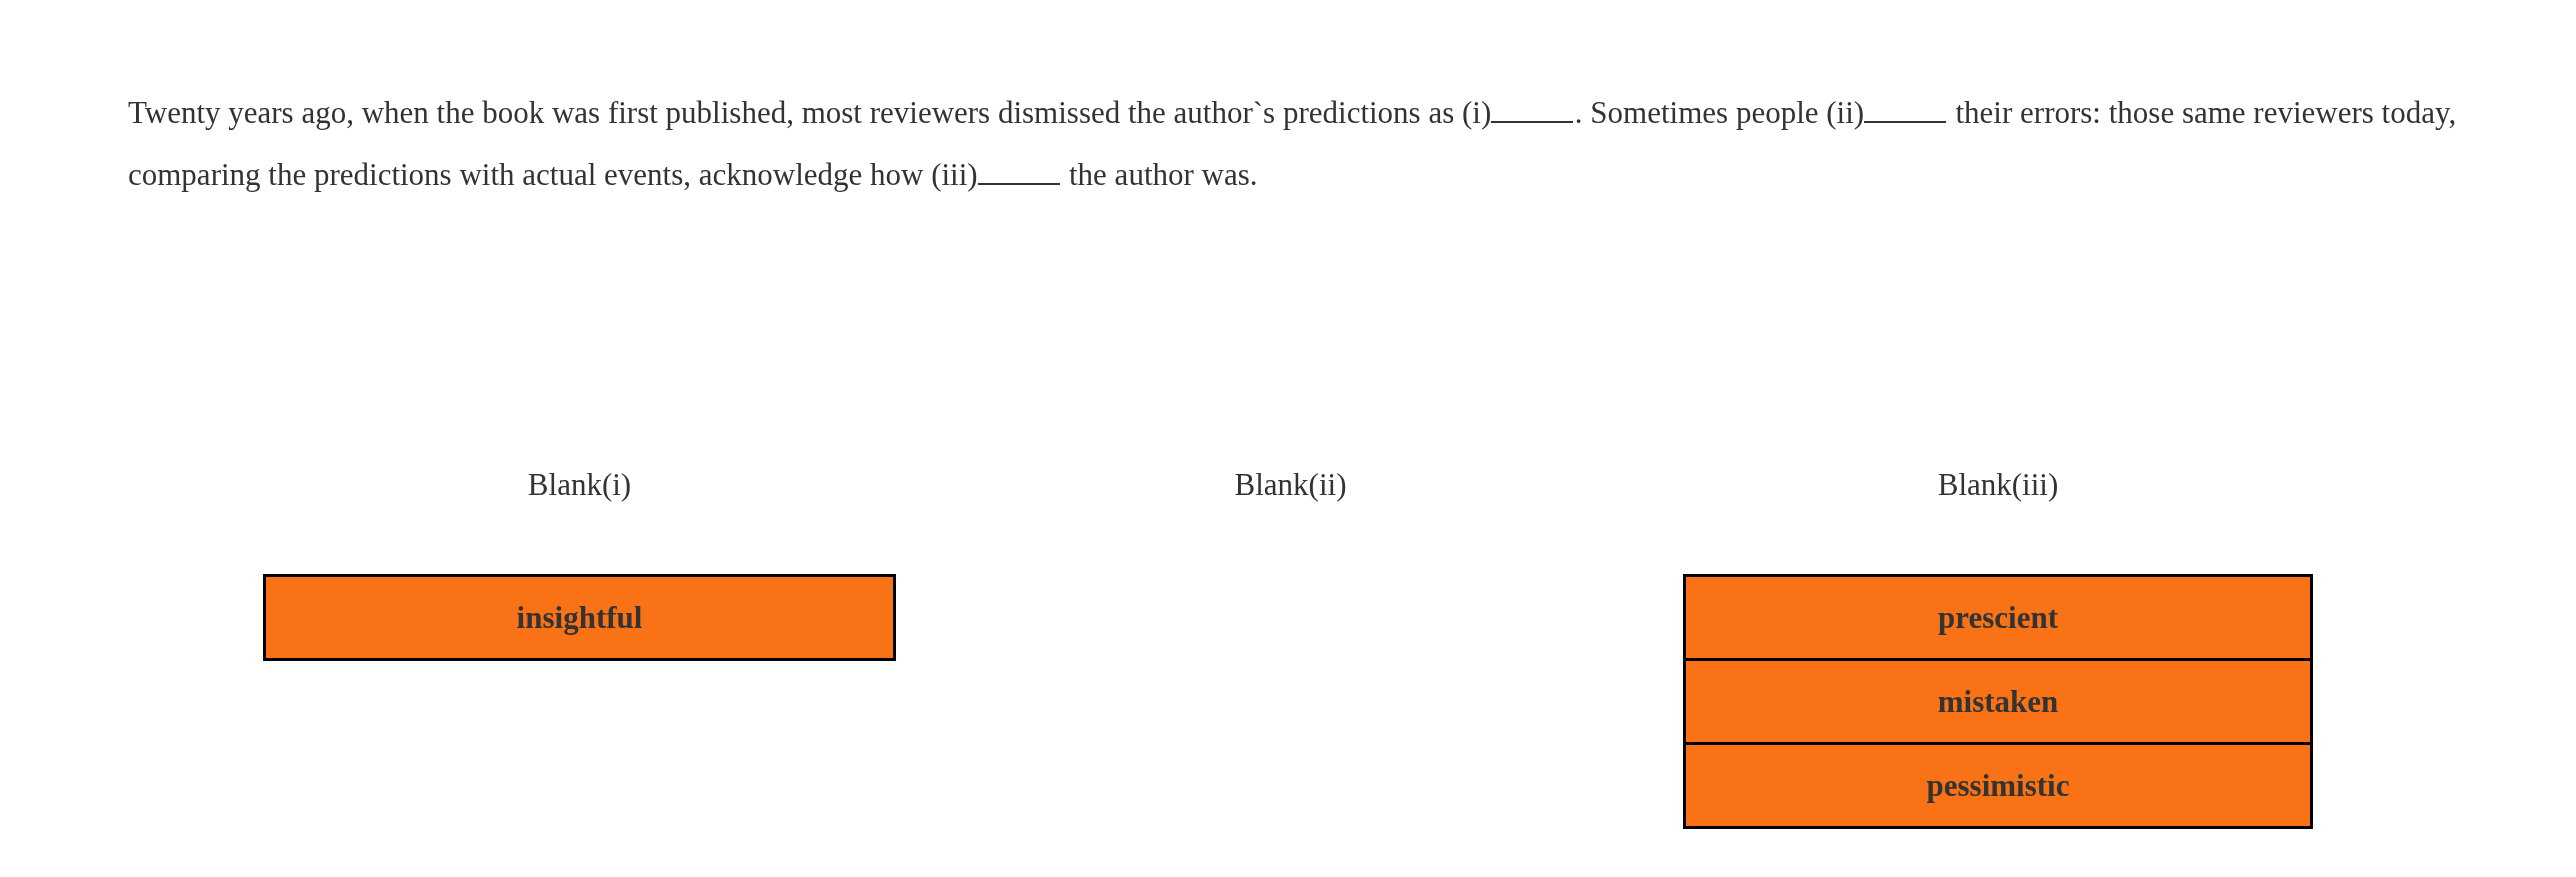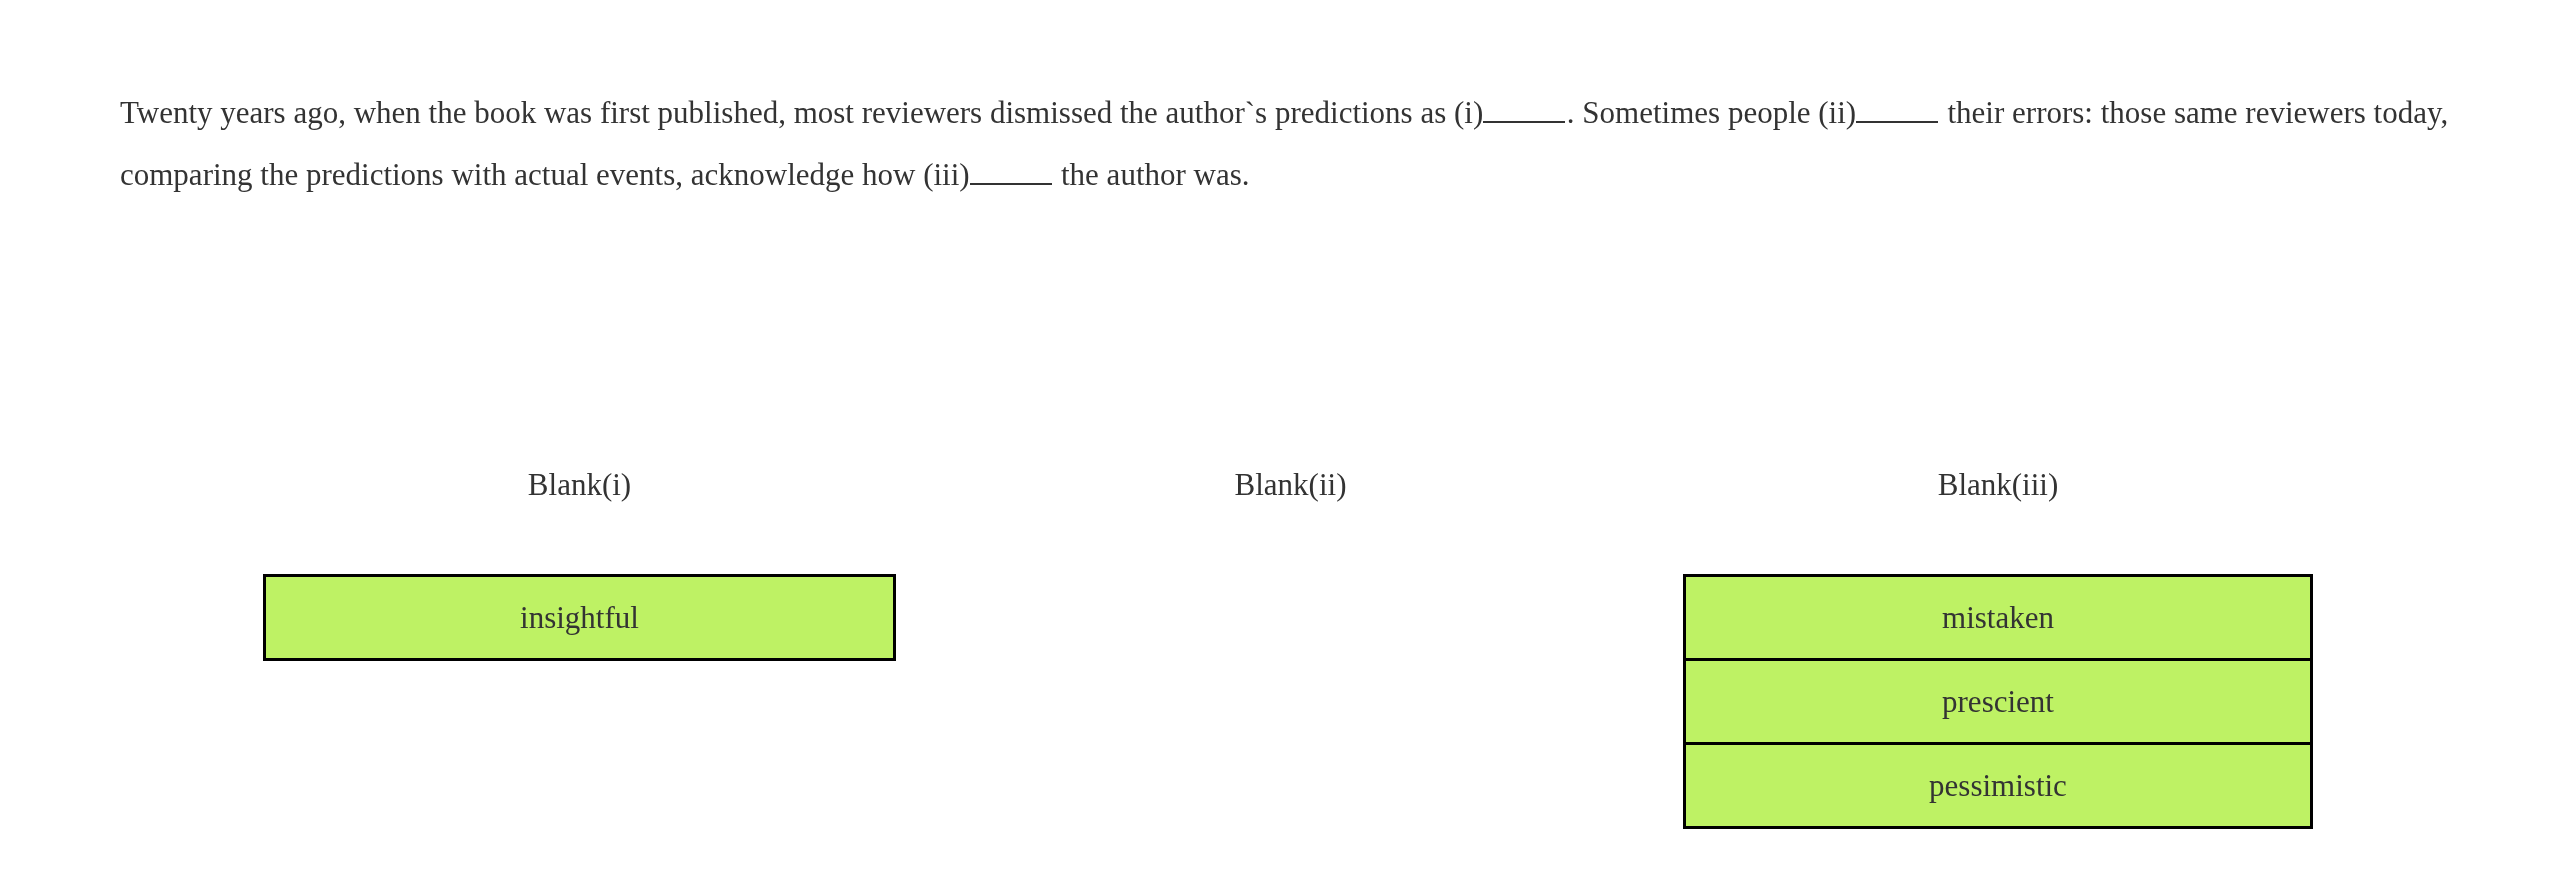--- a/index.html
+++ b/index.html
@@ -13,21 +13,21 @@
     height: 877px;
     font-family: "Liberation Serif", "DejaVu Serif", serif;
     color: #333333;
     overflow: hidden;
     position: relative;
   }
 
   
   #question-stem {
     position: absolute;
-    left: 120px;
+    left: 128px;
     top: 51px;
     width: 2364px;
     font-size: 31px;
     line-height: 62px;
     color: #333333;
     text-align: left;
     letter-spacing: 0px;
   }
   #question-stem .blank-marker {
     display: inline-block;
@@ -66,21 +66,22 @@
     white-space: nowrap;
   }
   .choice-table {
     position: absolute;
     top: 108px;
     left: 0;
     width: 100%;
     border-collapse: collapse;
     table-layout: fixed;
     border: 3.3px solid #000000;
-    background: #bef264;
+    background: #f97316;
+    font-weight: bold;
   }
   .choice-table td {
     height: 81px;
     border-top: 3.3px solid #000000;
     border-bottom: 3.3px solid #000000;
     text-align: center;
     vertical-align: middle;
     font-size: 31px;
     line-height: 37px;
     color: #333333;
@@ -119,24 +120,24 @@
       <tbody>
       </tbody>
     </table>
   </div>
 
   <div class="blank-group" id="blank-group-3">
     <div class="blank-group-label">Blank(iii)</div>
     <table class="choice-table">
       <tbody>
         <tr>
-          <td>mistaken</td>
+          <td>prescient</td>
         </tr>
         <tr>
-          <td>prescient</td>
+          <td>mistaken</td>
         </tr>
         <tr>
           <td>pessimistic</td>
         </tr>
       </tbody>
     </table>
   </div>
 
 </div>
 

